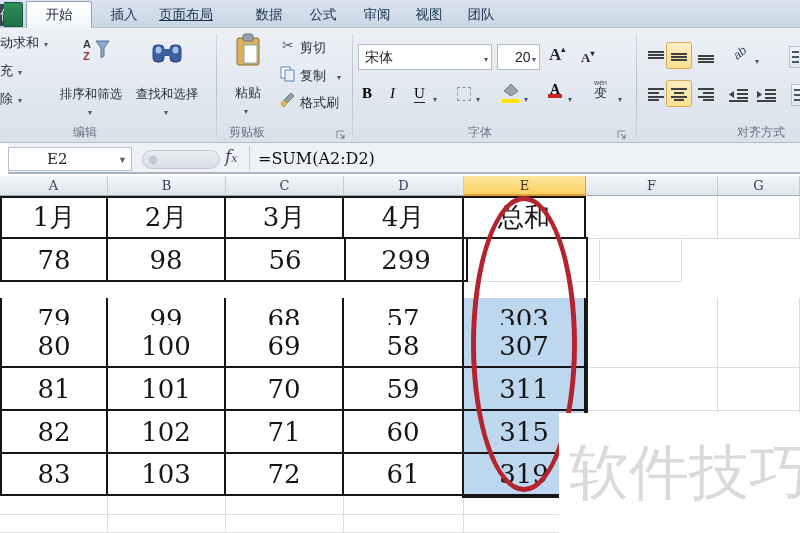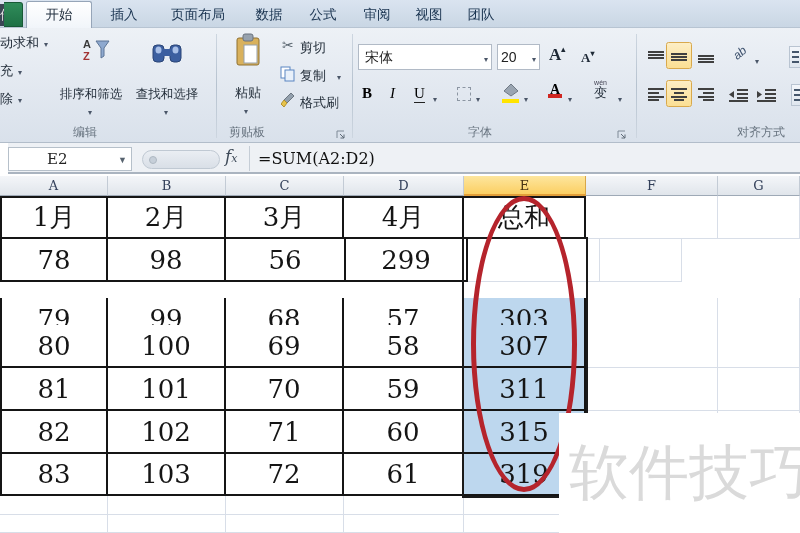--- a/index.html
+++ b/index.html
@@ -84,21 +84,21 @@
 </head>
 <body>
 
 <div id="app">
 
   <div class="tabstrip">
     <span class="file-sliver">件</span>
     <span class="file-tab"></span>
     <span class="tab active" style="left:26px;width:66px;">开始</span>
     <span class="tab" style="left:96px;width:56px;">插入</span>
-    <span class="tab" style="left:156px;width:84px;">页面布局</span>
+    <span class="tab" style="left:144px;width:84px;text-decoration:underline;">页面布局</span>
     <span class="tab" style="left:244px;width:50px;">数据</span>
     <span class="tab" style="left:298px;width:50px;">公式</span>
     <span class="tab" style="left:352px;width:50px;">审阅</span>
     <span class="tab" style="left:404px;width:50px;">视图</span>
     <span class="tab" style="left:456px;width:50px;">团队</span>
   </div>
 
   <div class="ribbon">
 
     <div class="ed-item" style="top:6px;">
@@ -171,21 +171,21 @@
           <path d="M1,1 H8 M1,1 V8" stroke="#7e8a97" fill="none"></path>
           <path d="M4,4 L8,8 M8,8 h-3.5 M8,8 v-3.5" stroke="#5e6a77" fill="none"></path>
         </svg>
     </span>
     <div class="vsep" style="left:352px;"></div>
 
     <div class="combo" style="left:358px;top:16px;width:134px;height:26px;line-height:24px;padding-left:6px;">
       <span>宋体</span>
       <span class="dd"></span>
     </div>
-    <div class="combo" style="left:497px;top:16px;width:43px;height:26px;line-height:24px;padding-left:3px;">
+    <div class="combo" style="left:497px;top:16px;width:43px;height:26px;line-height:24px;padding-left:17px;">
       <span>20</span>
       <span class="dd"></span>
     </div>
     <span class="fmt bld" style="position:absolute;left:549px;top:17px;font-size:17px;color:#1d2835;"><span>A</span><span style="font-size:8px;vertical-align:8px;">▴</span></span>
     <span class="fmt bld" style="position:absolute;left:581px;top:21px;font-size:13px;color:#1d2835;"><span>A</span><span style="font-size:8px;vertical-align:6px;">▾</span></span>
 
     <span class="fmt bld" style="position:absolute;left:362px;top:57px;font-size:15px;">B</span>
     <span class="fmt itl" style="position:absolute;left:390px;top:57px;font-size:15px;">I</span>
     <span class="fmt" style="position:absolute;left:414px;top:57px;font-size:15px;border-bottom:1.5px solid #222;">U</span>
     <span class="dd" style="left:433px;top:64px;"></span>

